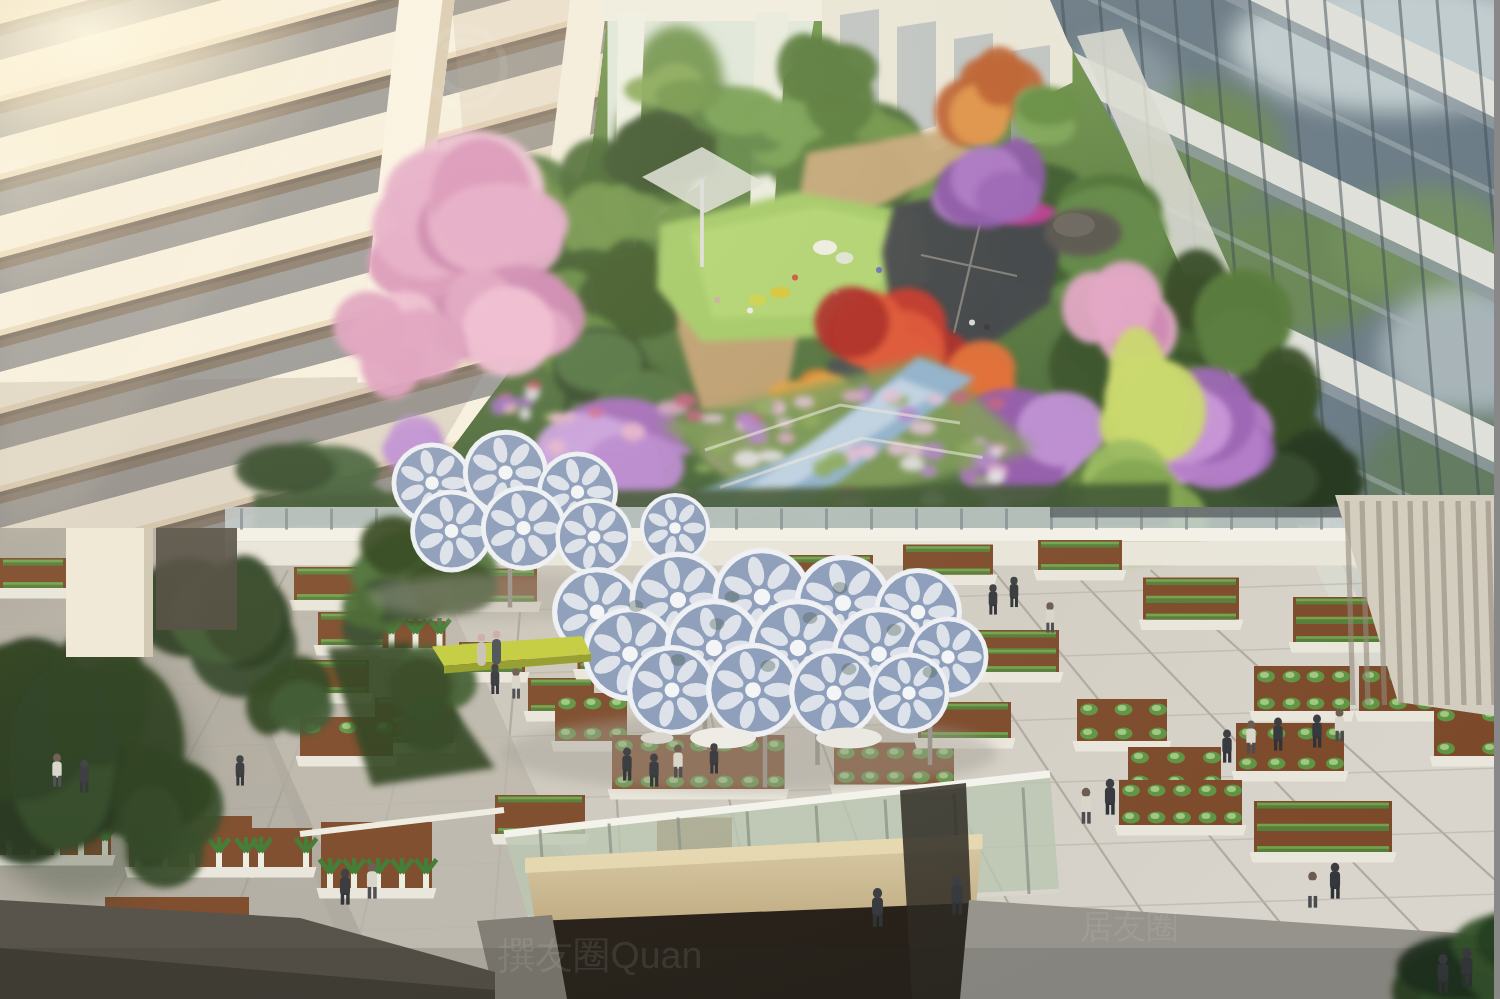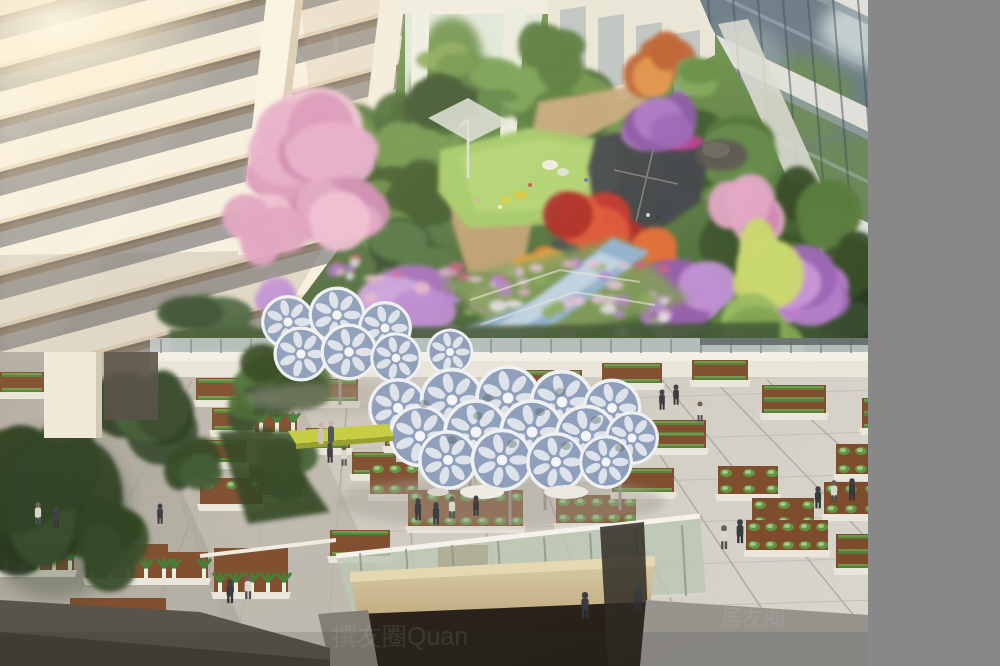--- a/index.html
+++ b/index.html
@@ -1,15 +1,15 @@
 <!DOCTYPE html>
 <html><head><meta charset="utf-8"><style>
 html,body{margin:0;padding:0;background:#888;}
 body{font-family:"Liberation Sans",sans-serif;}
-#scene{position:relative;width:868px;height:666px;overflow:hidden;}
+#scene{position:relative;width:996px;height:666px;overflow:hidden;}
 </style></head><body>
 <div id="scene">
 <svg width="1000" height="666" viewBox="0 0 1000 666" xmlns="http://www.w3.org/2000/svg">
 <defs>
 <filter id="b2" x="-30%" y="-30%" width="160%" height="160%">
           <feGaussianBlur stdDeviation="2"></feGaussianBlur>
         </filter>
 <filter id="b4" x="-30%" y="-30%" width="160%" height="160%">
           <feGaussianBlur stdDeviation="4"></feGaussianBlur>
         </filter>

